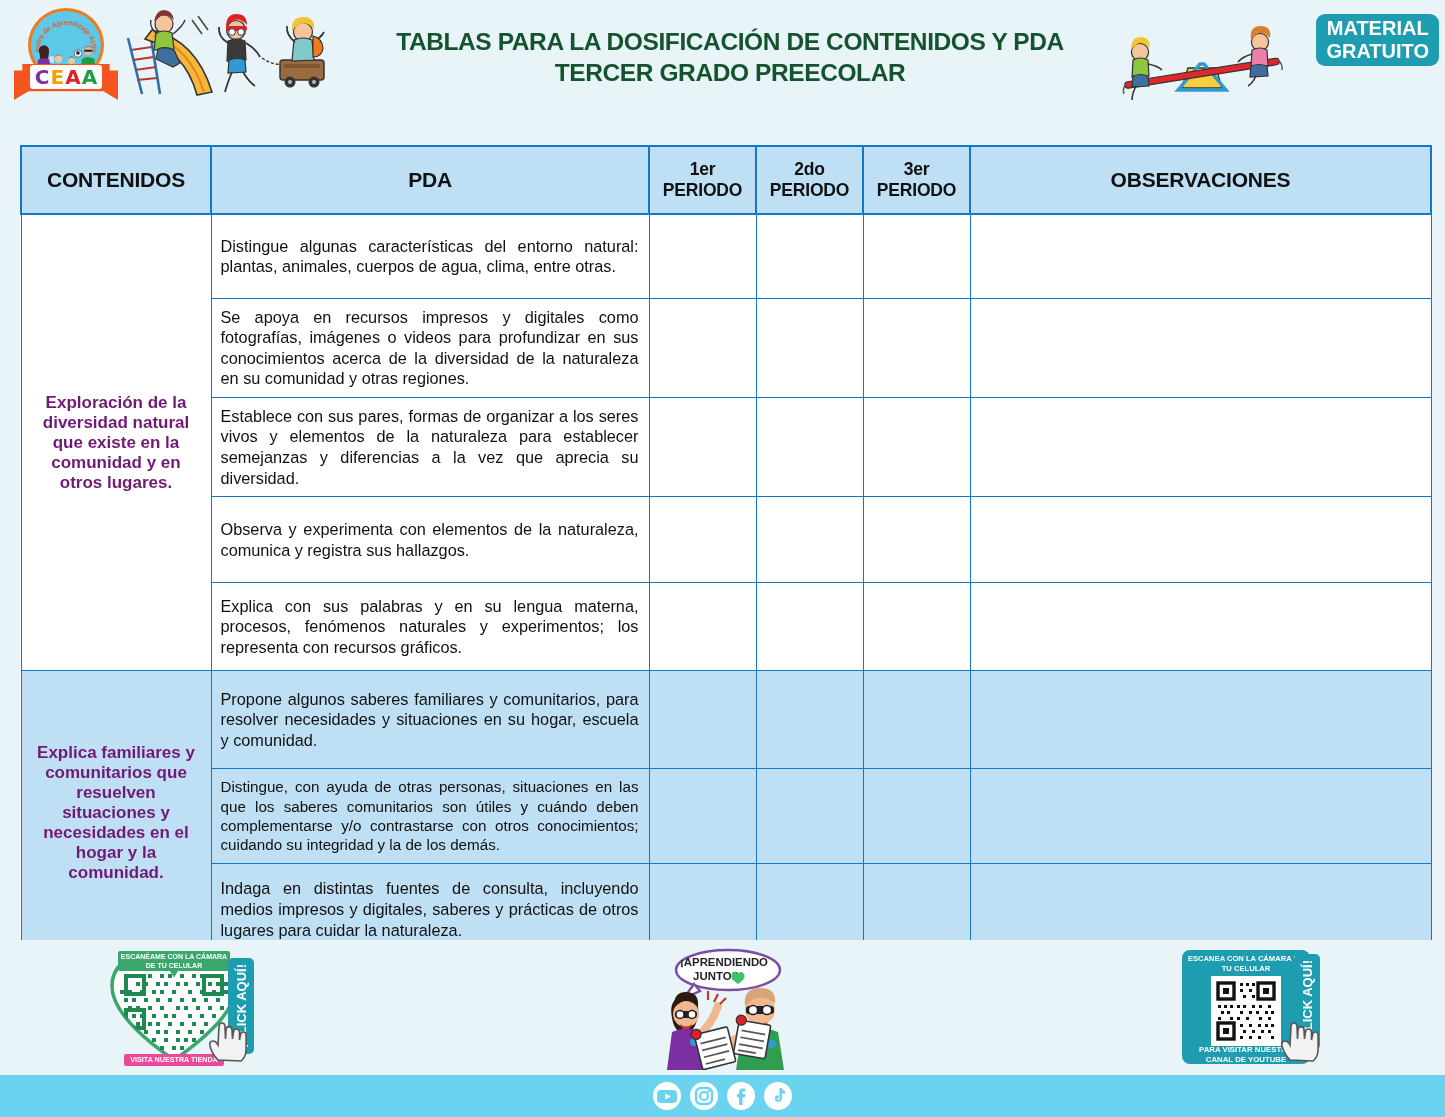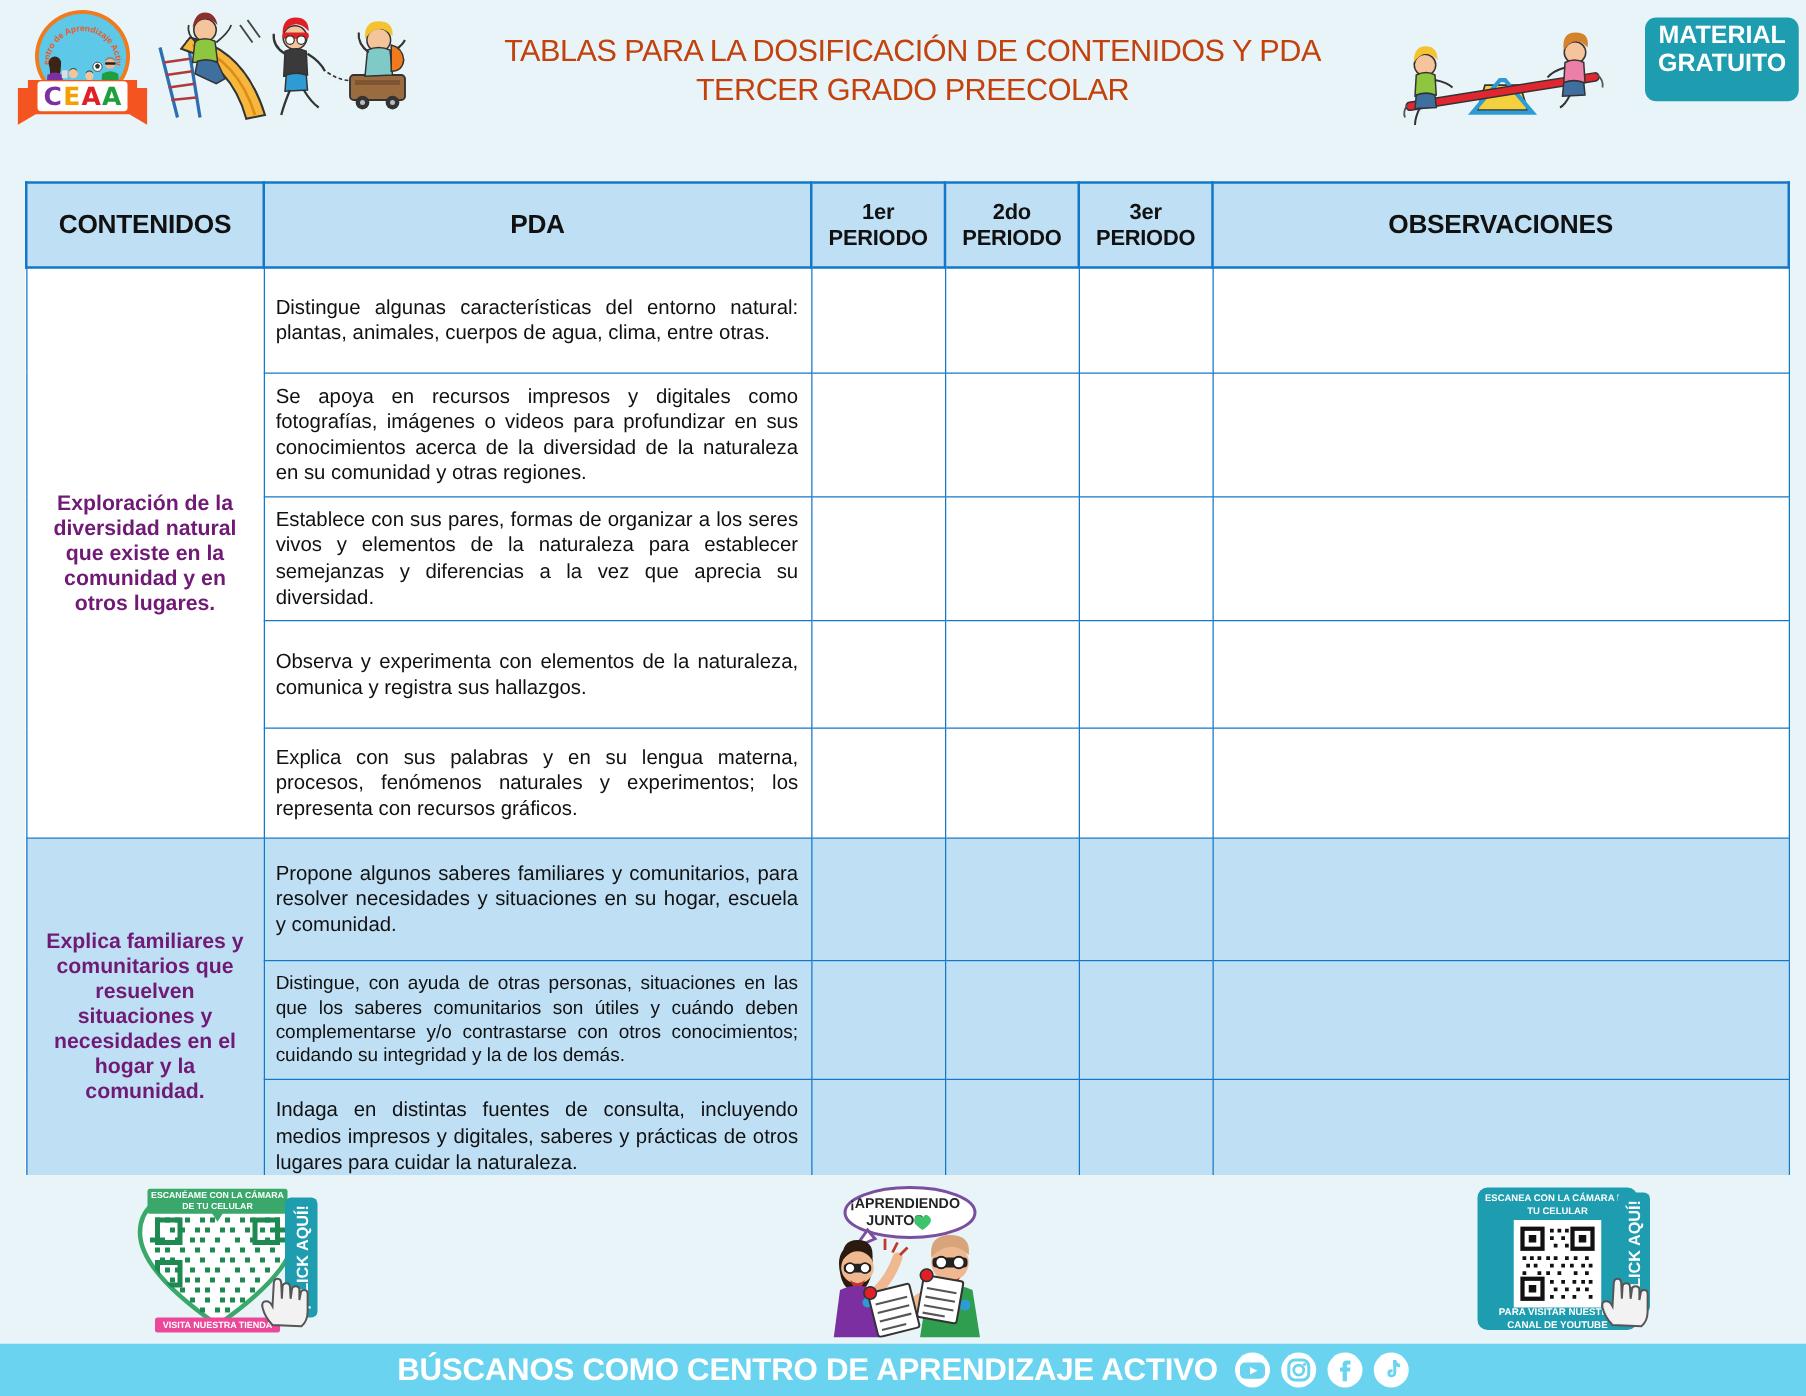--- a/index.html
+++ b/index.html
@@ -54,42 +54,42 @@
 
   .head-art-left { position: absolute; left: 120px; top: 2px; width: 210px; height: 100px; }
   .head-art-right { position: absolute; left: 1112px; top: 16px; width: 180px; height: 90px; }
 
   .titles {
     position: absolute; left: 335px; top: 26px; width: 790px;
     text-align: center;
   }
   .title-line1, .title-line2 {
     font-family: "Liberation Sans", sans-serif;
-    font-weight: normal;
+    font-weight: bold;
     font-size: 24.5px;
     letter-spacing: -0.4px;
-    color: #c2410c;
+    color: #14532d;
     line-height: 31px;
     white-space: nowrap;
   }
   .title-line3 {
     font-family: "Liberation Sans", sans-serif;
     font-weight: bold;
     font-size: 24.5px;
     letter-spacing: -0.3px;
     color: #1c7ad4;
     line-height: 33px;
     white-space: nowrap;
   }
   .badge {
     position: absolute; right: 6px; top: 14px;
     background: #1e9cb0;
     color: #fff;
     border-radius: 9px;
-    padding: 3px 10px 18px 10px;
+    padding: 3px 10px 3px 10px;
     text-align: center;
     font-weight: bold;
     font-size: 20px;
     line-height: 23px;
     letter-spacing: 0px;
     font-family: "Liberation Sans", sans-serif;
   }
 
   
   .table-wrap {
@@ -691,21 +691,20 @@
     <div class="click-tab" style="left:112px; top:4px;">
       <span>¡CLICK AQUÍ!</span>
     </div>
     <svg class="hand" style="left:92px; top:68px;" viewBox="0 0 46 46">
       <path d="M16 42 q-6 -6 -8 -14 q-1 -5 3 -5 q3 0 5 4 l1 -18 q0 -4 3 -4 q3 0 3 4 l0.5 12 l0.5 -9 q0 -3.4 3 -3.4 q3 0 3 3.4 l0.5 9 l1 -7 q0 -3 3 -3 q3 0 3 3 l0 8 l1 -5 q0 -3 2.8 -3 q2.8 0 2.8 3 l0 14 q0 8 -5 12 z" fill="#f2f2f2" stroke="#555" stroke-width="1.6"></path>
     </svg>
   </div>
 </div>
 
 <div class="bottom-bar">
-  <div class="bottom-text">BÚSCANOS COMO CENTRO DE APRENDIZAJE ACTIVO</div>
   <div class="social-row">
     <div class="social">
       <svg width="22" height="22" viewBox="0 0 22 22">
           <rect x="1" y="5" width="20" height="13" rx="4" fill="#6ad3ef"></rect>
           <path d="M9 8.5 l6 3 -6 3z" fill="#fff"></path>
         </svg>
     </div>
     <div class="social">
       <svg width="22" height="22" viewBox="0 0 22 22">
         <rect x="3" y="3" width="16" height="16" rx="5" fill="none" stroke="#6ad3ef" stroke-width="2.4"></rect>

